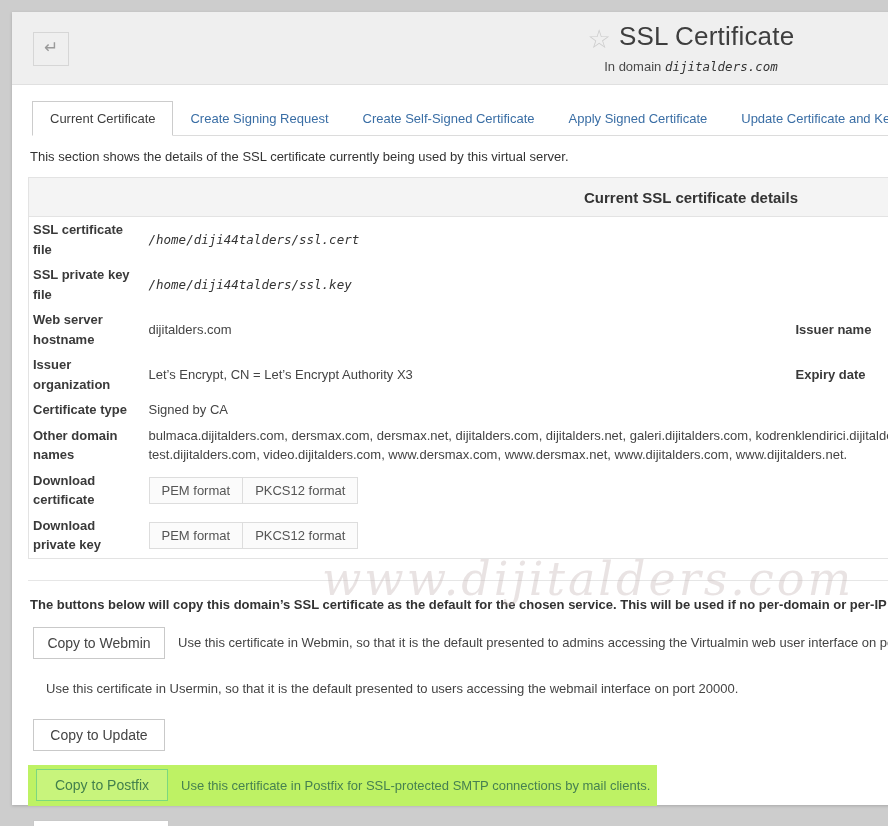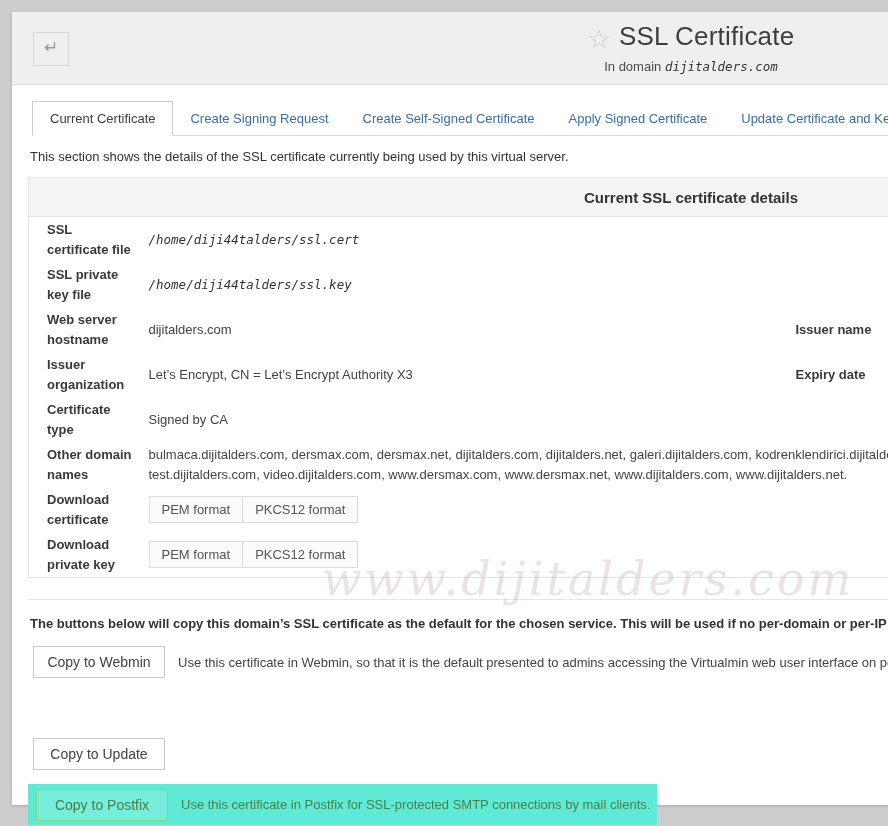--- a/index.html
+++ b/index.html
@@ -44,21 +44,21 @@
     font-size:13px;color:#444;table-layout:fixed;
   }
   .cert-table th{
     background:#f4f4f4;border:1px solid #e3e3e3;padding:5px 4px;
     font-size:15px;font-weight:700;color:#333;text-align:center;
   }
   .cert-table td{padding:3px 8px;vertical-align:middle;border:0;}
   .cert-table tbody{border:1px solid #e3e3e3;}
   .cert-table tr{height:39px;}
   .cert-table tr.slim{height:20px;}
-  td.lbl{font-weight:700;color:#3a3a3a;padding-left:18px;line-height:1.5;}
+  td.lbl{font-weight:700;color:#3a3a3a;padding-left:4px;line-height:1.5;}
   td.lbl2{font-weight:700;color:#3a3a3a;}
   .col-lbl{width:112px;}.col-val{width:647px;}.col-lbl2{width:150px;}
   .mono{font-family:"DejaVu Sans Mono",monospace;font-style:italic;font-size:12.5px;color:#333;}
   .wrapline{white-space:nowrap;display:block;line-height:1.5;}
   .mini-btn{
     display:inline-block;border:1px solid #dddddd;background:#fbfbfb;
     padding:5px 12px;font-size:13px;color:#555;cursor:pointer;font-family:Liberation Sans, sans-serif;
   }
   .mini-btn + .mini-btn{margin-left:-1px;}
   
@@ -66,21 +66,21 @@
   .copy-heading{margin:16px 0 0 18px;font-size:13px;font-weight:700;color:#333;white-space:nowrap;}
   .copy-rows{margin-top:15px;}
   .copy-row{display:flex;align-items:center;margin:14px 0 14px 21px;height:32px;}
   .copy-btn{
     min-width:132px;box-sizing:border-box;border:1px solid #c9c9c9;background:#fff;
     padding:7px 12px;font-size:14px;color:#444;text-align:center;cursor:pointer;font-family:inherit;
   }
   .copy-desc{margin-left:13px;font-size:13px;color:#444;white-space:nowrap;}
   .copy-row.highlight{
     margin-left:16px;width:629px;box-sizing:border-box;height:41px;
-    background:#5eead4;padding-left:8px;
+    background:#bef264;padding-left:8px;
   }
   .copy-row.highlight .copy-btn{
     background:rgba(255,255,255,0.16);border-color:#7bd87f;color:#42804c;
   }
   .copy-row.highlight .copy-desc{color:#468150;}
   
   .watermark{
     position:absolute;left:322px;top:552px;z-index:3;pointer-events:none;
     font-family:"DejaVu Serif",serif;font-style:italic;
     font-size:46px;letter-spacing:3px;color:#c6b8b8;opacity:.38;
@@ -182,20 +182,21 @@
   <hr class="hr-line">
 
   <div class="copy-heading">The buttons below will copy this domain’s SSL certificate as the default for the chosen service. This will be used if no per-domain or per-IP certificate</div>
 
   <div class="copy-rows">
     <div class="copy-row">
       <button class="copy-btn">Copy to Webmin</button>
       <span class="copy-desc">Use this certificate in Webmin, so that it is the default presented to admins accessing the Virtualmin web user interface on port</span>
     </div>
     <div class="copy-row">
+      <span class="copy-desc">Use this certificate in Usermin, so that it is the default presented to users accessing the webmail interface on port 20000.</span>
     </div>
     <div class="copy-row">
       <button class="copy-btn">Copy to Update</button>
     </div>
     <div class="copy-row highlight">
       <button class="copy-btn">Copy to Postfix</button>
       <span class="copy-desc">Use this certificate in Postfix for SSL-protected SMTP connections by mail clients.</span>
     </div>
     <div class="copy-row">
       <button class="copy-btn">Copy to ProFTPD</button>

